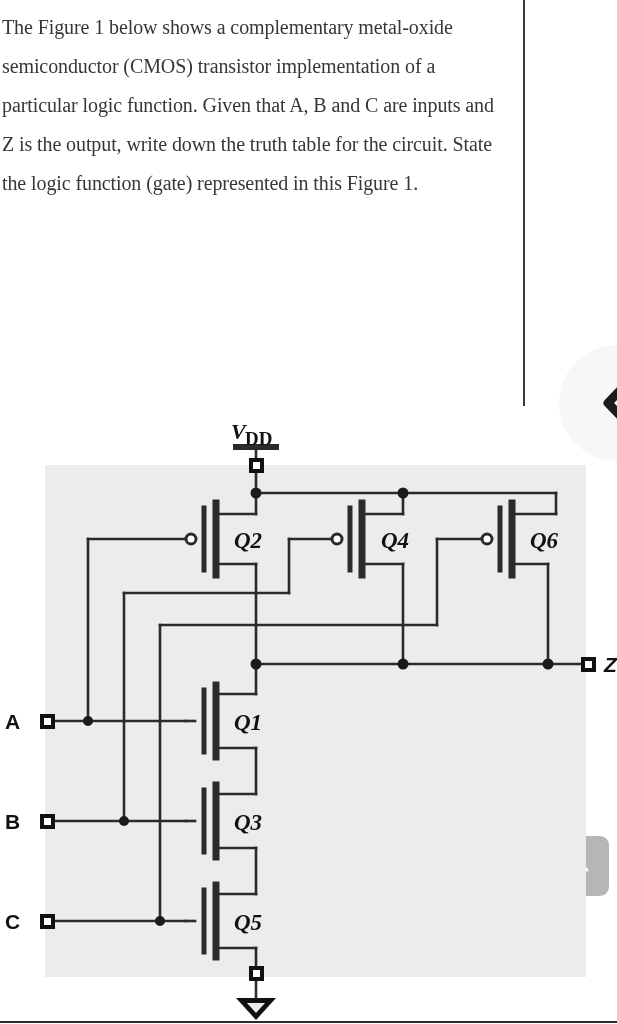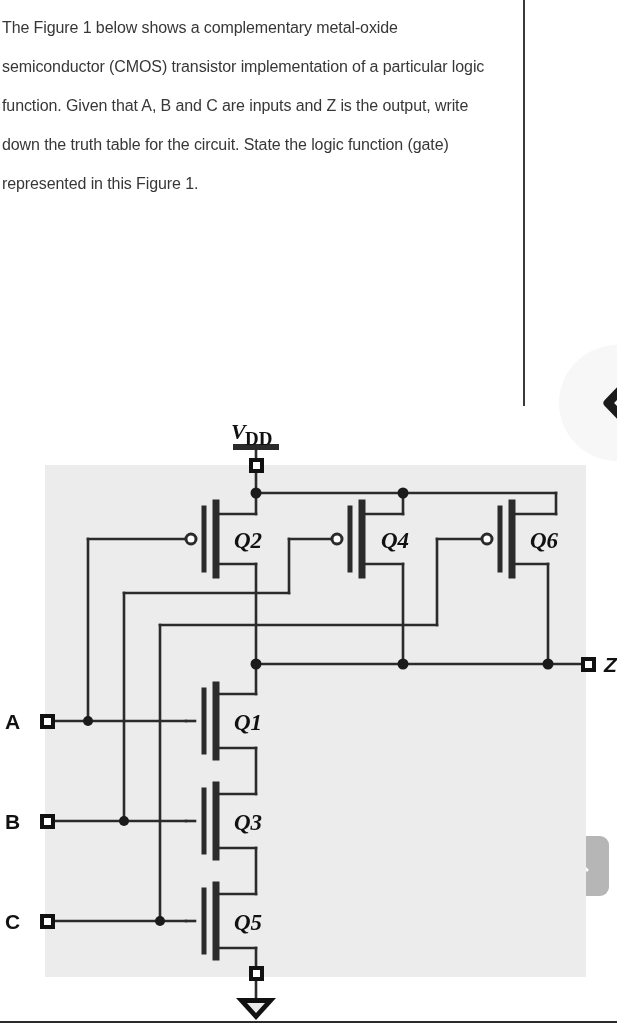--- a/index.html
+++ b/index.html
@@ -15,25 +15,26 @@
     font-family: "Liberation Sans", sans-serif;
     -webkit-font-smoothing: antialiased;
   }
 
   
   #question-text {
     position: absolute;
     left: 2px;
     top: 8px;
     width: 494px;
-    font-size: 16px;
+    font-size: 20px;
     line-height: 39px;
     color: #37373a;
     letter-spacing: -0.1px;
     white-space: pre-wrap;
+    font-family: Liberation Serif, serif;
   }
 
   
   #right-divider {
     position: absolute;
     left: 523px;
     top: 0px;
     width: 2px;
     height: 406px;
     background: #3a3a3a;

